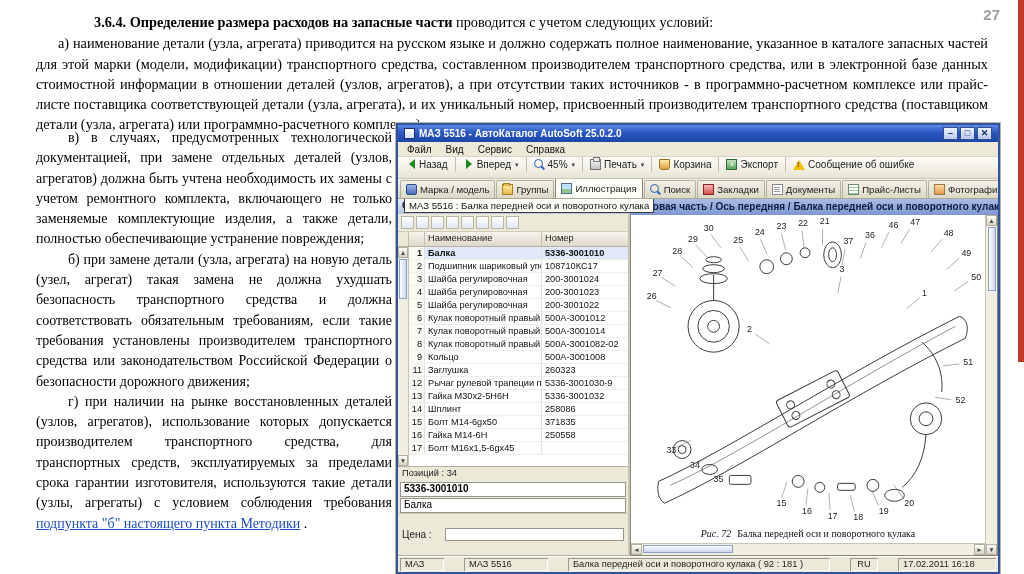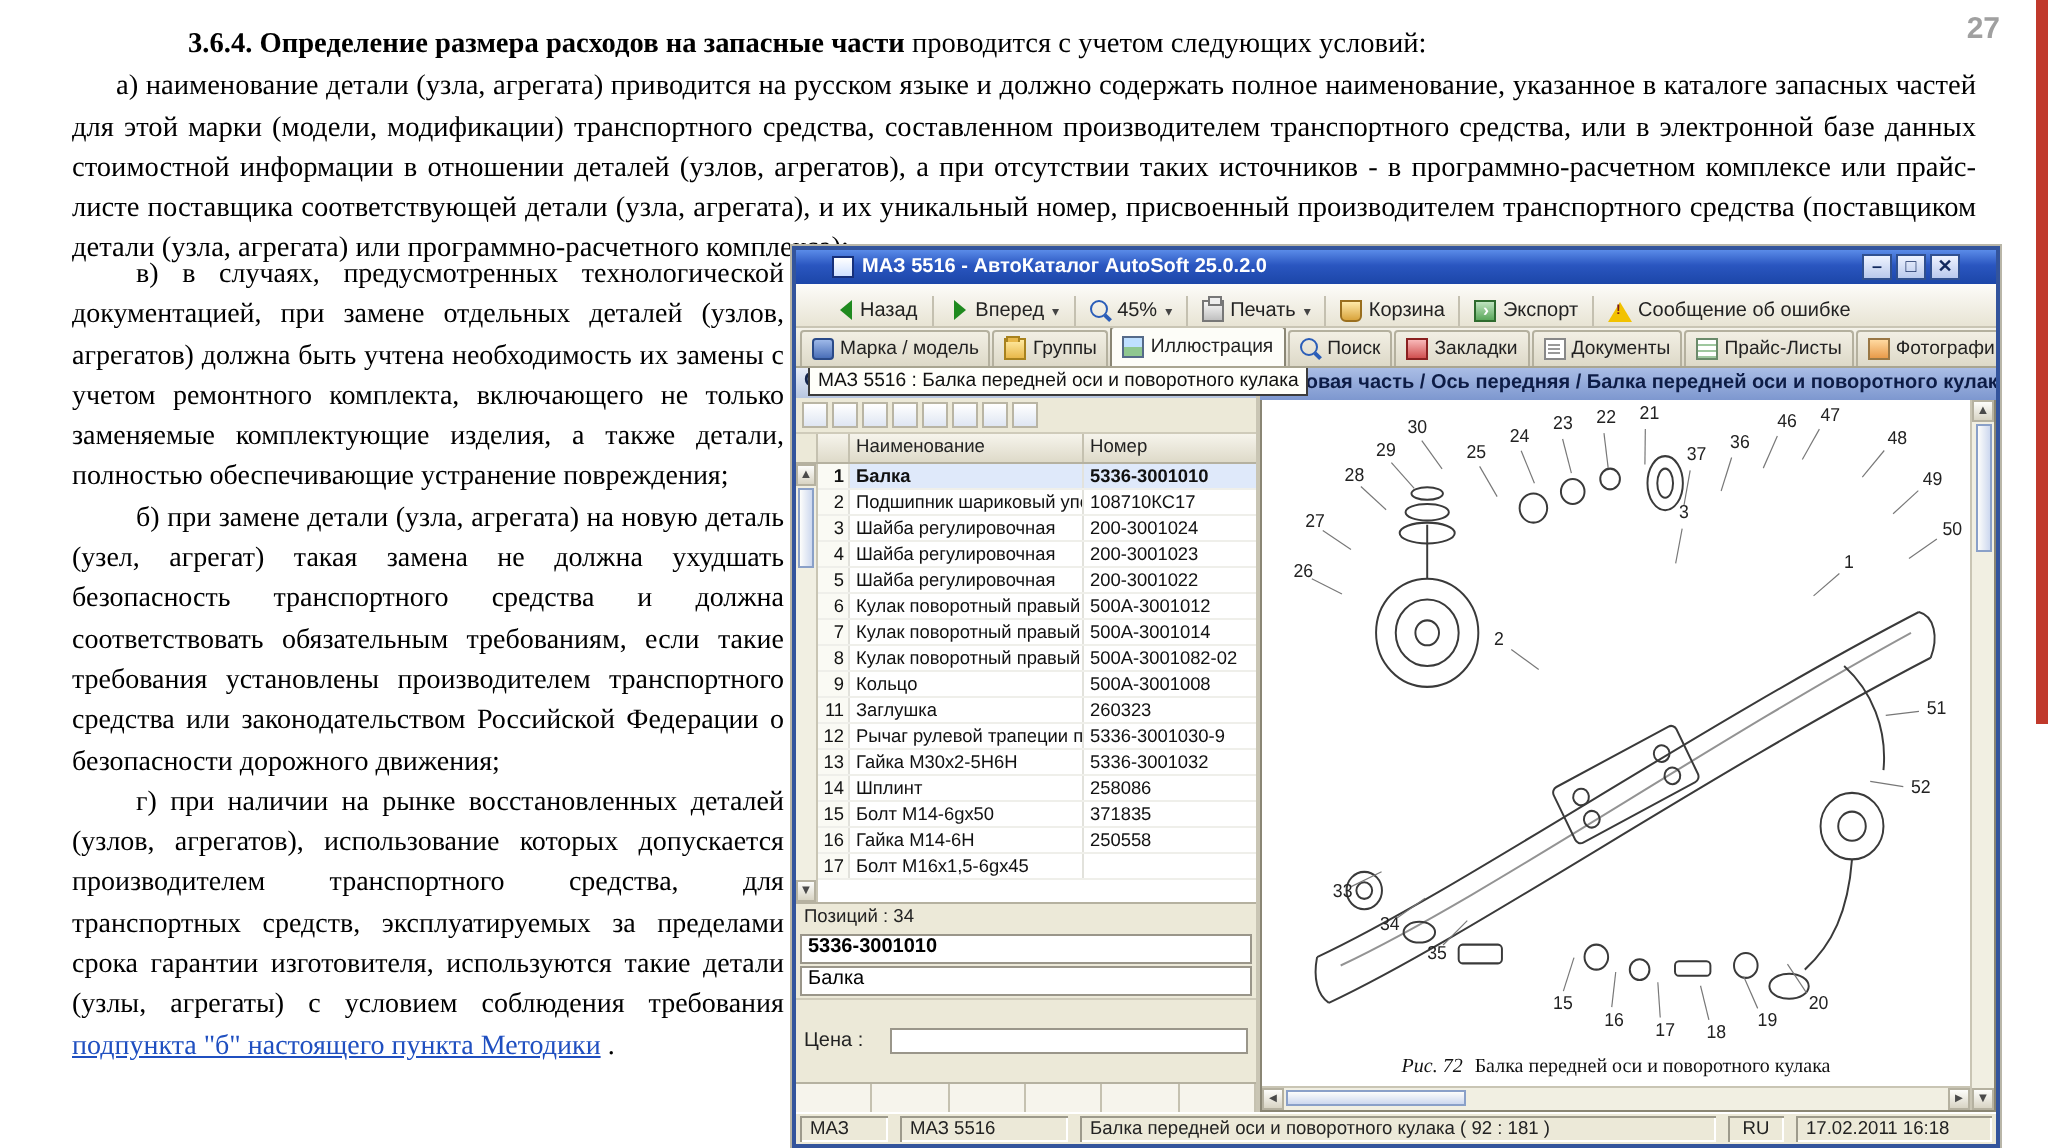--- a/index.html
+++ b/index.html
@@ -13,29 +13,29 @@
   .doc p.pa{text-indent:22px}
   .left-col{position:absolute;left:36px;top:128px;width:356px;font-size:14px;line-height:1.45;color:#000;text-align:justify}
   .left-col p{text-indent:32px}
   a.doclink{color:#1f4fc0;text-decoration:underline;cursor:pointer}
 
   
   .appwin{position:absolute;left:396px;top:123px;width:604px;height:451px;
     font-family:"Liberation Sans",sans-serif;font-size:10px;background:#ece9d8;
     border:2px solid #33549c;display:flex;flex-direction:column;box-shadow:0 0 0 1px #b9b6a8}
   .titlebar{height:17px;background:linear-gradient(#5a8be8,#2a56c0 45%,#1c46a8);color:#fff;
-    display:flex;align-items:center;padding:0 18px;font-weight:bold;font-size:10px;flex:none}
+    display:flex;align-items:center;padding:0 6px;font-weight:bold;font-size:10px;flex:none}
   .title-icon{width:11px;height:11px;background:linear-gradient(#fff,#cfe0ff);border:1px solid #17307a;margin-right:4px;flex:none}
   .title-text{white-space:nowrap;overflow:hidden}
   .winbtns{margin-left:auto;display:flex;gap:2px}
   .winbtn{width:15px;height:13px;background:linear-gradient(#eef3ff,#b9c9ec);border:1px solid #30508f;
     color:#12295e;font-size:9px;line-height:11px;text-align:center;cursor:default}
   .menubar{height:15px;display:flex;align-items:center;padding:0 2px;background:#ece9d8;border-bottom:1px solid #d8d4c4;flex:none}
   .menu-item{padding:0 7px;font-size:10px;color:#111}
-  .toolbar{height:22px;display:flex;align-items:flex-end;padding:0 14px;background:linear-gradient(#fdfcf9,#e8e4d4);
+  .toolbar{height:22px;display:flex;align-items:flex-start;padding:0 3px;background:linear-gradient(#fdfcf9,#e8e4d4);
     border-bottom:1px solid #c9c5b4;flex:none;white-space:nowrap;overflow:hidden}
   .tbtn{display:inline-flex;align-items:center;gap:3px;padding:2px 4px;font-size:10px;color:#222}
   .tsep{display:inline-block;width:1px;height:15px;background:#c4c0b0;margin:0 3px;flex:none}
   .caret{font-size:7px;color:#444;margin-left:1px}
   .tabbar{height:20px;display:flex;align-items:flex-end;background:linear-gradient(#f5f3ea,#dcd8c8);
     border-bottom:1px solid #a9a591;padding:0 2px;gap:1px;flex:none;white-space:nowrap;overflow:hidden}
   .tab{display:inline-flex;align-items:center;gap:3px;padding:2px 5px 3px;font-size:9.6px;height:18px;
     border:1px solid #b4b09e;border-bottom:none;background:linear-gradient(#f2efe4,#ddd9c8);border-radius:2px 2px 0 0;color:#222}
   .tab.active{background:#fdfdf8;border-color:#8a8674;height:20px;font-weight:normal}
 
@@ -80,21 +80,21 @@
   .caption{position:absolute;left:0;right:0;bottom:4px;text-align:center;font-size:10px;color:#111;font-family:"Liberation Serif",serif}
   .caption .figlab{font-style:italic;margin-right:6px}
   .hscroll{height:12px;background:#f1efe2;border-top:1px solid #c9c5b4;display:flex;flex:none}
   .vscroll{width:12px;background:#f1efe2;border-left:1px solid #c9c5b4;display:flex;flex-direction:column;flex:none}
   .sbtn{flex:none;width:100%;height:11px;font-size:6.5px;color:#4a4a4a;text-align:center;line-height:10px;
     background:linear-gradient(#fdfdfb,#d8d4c4);border:1px solid #b5b1a0}
   .hscroll .sbtn{width:11px;height:100%}
   .sthumb-v{width:8px;height:64px;margin:1px auto;background:linear-gradient(90deg,#fdfdfb,#cdd8ef);border:1px solid #8aa0c8}
   .sthumb-h{height:8px;width:90px;margin:1px 1px;background:linear-gradient(#fdfdfb,#cdd8ef);border:1px solid #8aa0c8}
 
-  .statusbar{height:16px;display:flex;gap:6px;align-items:stretch;background:#ece9d8;border-top:1px solid #fff;
+  .statusbar{height:16px;display:flex;gap:20px;align-items:stretch;background:#ece9d8;border-top:1px solid #fff;
     padding:1px 2px;font-size:9.3px;flex:none;color:#222}
   .seg{box-shadow:inset 1px 1px 0 #9d9a8b,inset -1px -1px 0 #fff;padding:1px 5px;white-space:nowrap;overflow:hidden}
   .seg.brand{width:44px}.seg.model{width:84px}.seg.context{flex:1}.seg.lang{width:28px;text-align:center}.seg.dt{width:98px}
 
   
   .ic{display:inline-block;width:11px;height:11px;position:relative;flex:none}
   .back-arrow-icon::before{content:"";position:absolute;top:0;left:-1px;border:5px solid transparent;border-right:6px solid #1f8a1f}
   .forward-arrow-icon::before{content:"";position:absolute;top:0;left:3px;border:5px solid transparent;border-left:6px solid #1f8a1f}
   .zoom-icon::before,.search-icon::before{content:"";position:absolute;width:7px;height:7px;border:1.5px solid #2a5db8;border-radius:50%;top:0;left:0}
   .zoom-icon::after,.search-icon::after{content:"";position:absolute;width:4px;height:1.6px;background:#2a5db8;transform:rotate(45deg);bottom:1px;right:0}
@@ -137,20 +137,26 @@
     <div class="titlebar">
       <span class="title-icon"></span>
       <span class="title-text">МАЗ 5516 - АвтоКаталог AutoSoft 25.0.2.0</span>
       <span class="winbtns">
         <span class="winbtn">–</span>
         <span class="winbtn">□</span>
         <span class="winbtn">✕</span>
       </span>
     </div>
 
+    <div class="menubar">
+        <span class="menu-item">Файл</span>
+        <span class="menu-item">Вид</span>
+        <span class="menu-item">Сервис</span>
+        <span class="menu-item">Справка</span>
+      </div>
     <div class="toolbar">
         <span class="tbtn">
           <span class="ic back-arrow-icon"></span>
           <span>Назад</span>
         </span>
         <span class="tsep"></span>
         <span class="tbtn">
           <span class="ic forward-arrow-icon"></span>
           <span>Вперед</span>
           <span class="caret">▾</span>

